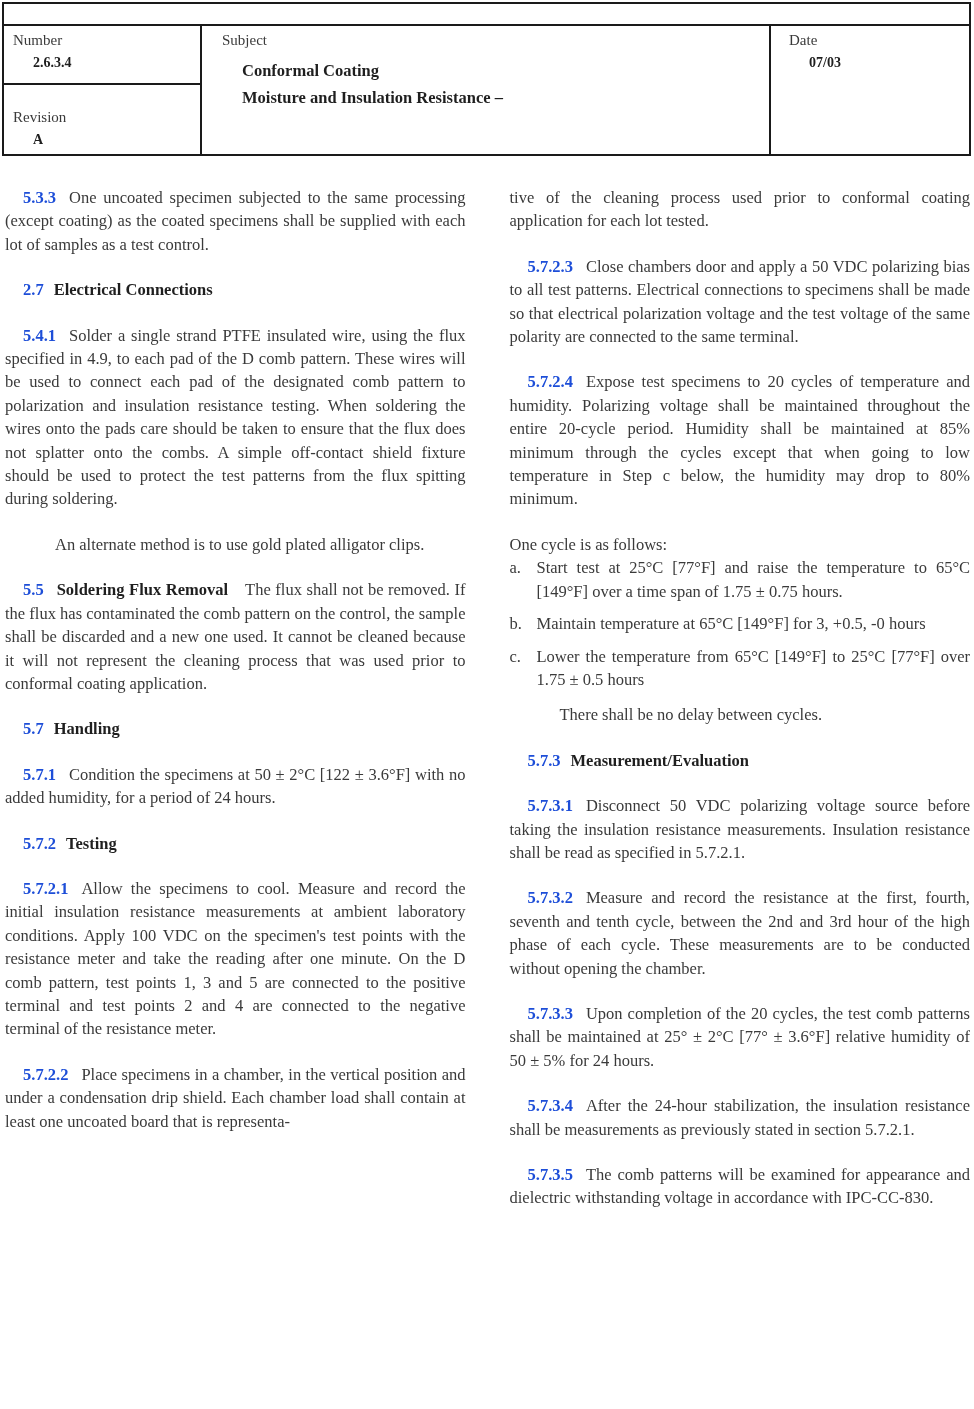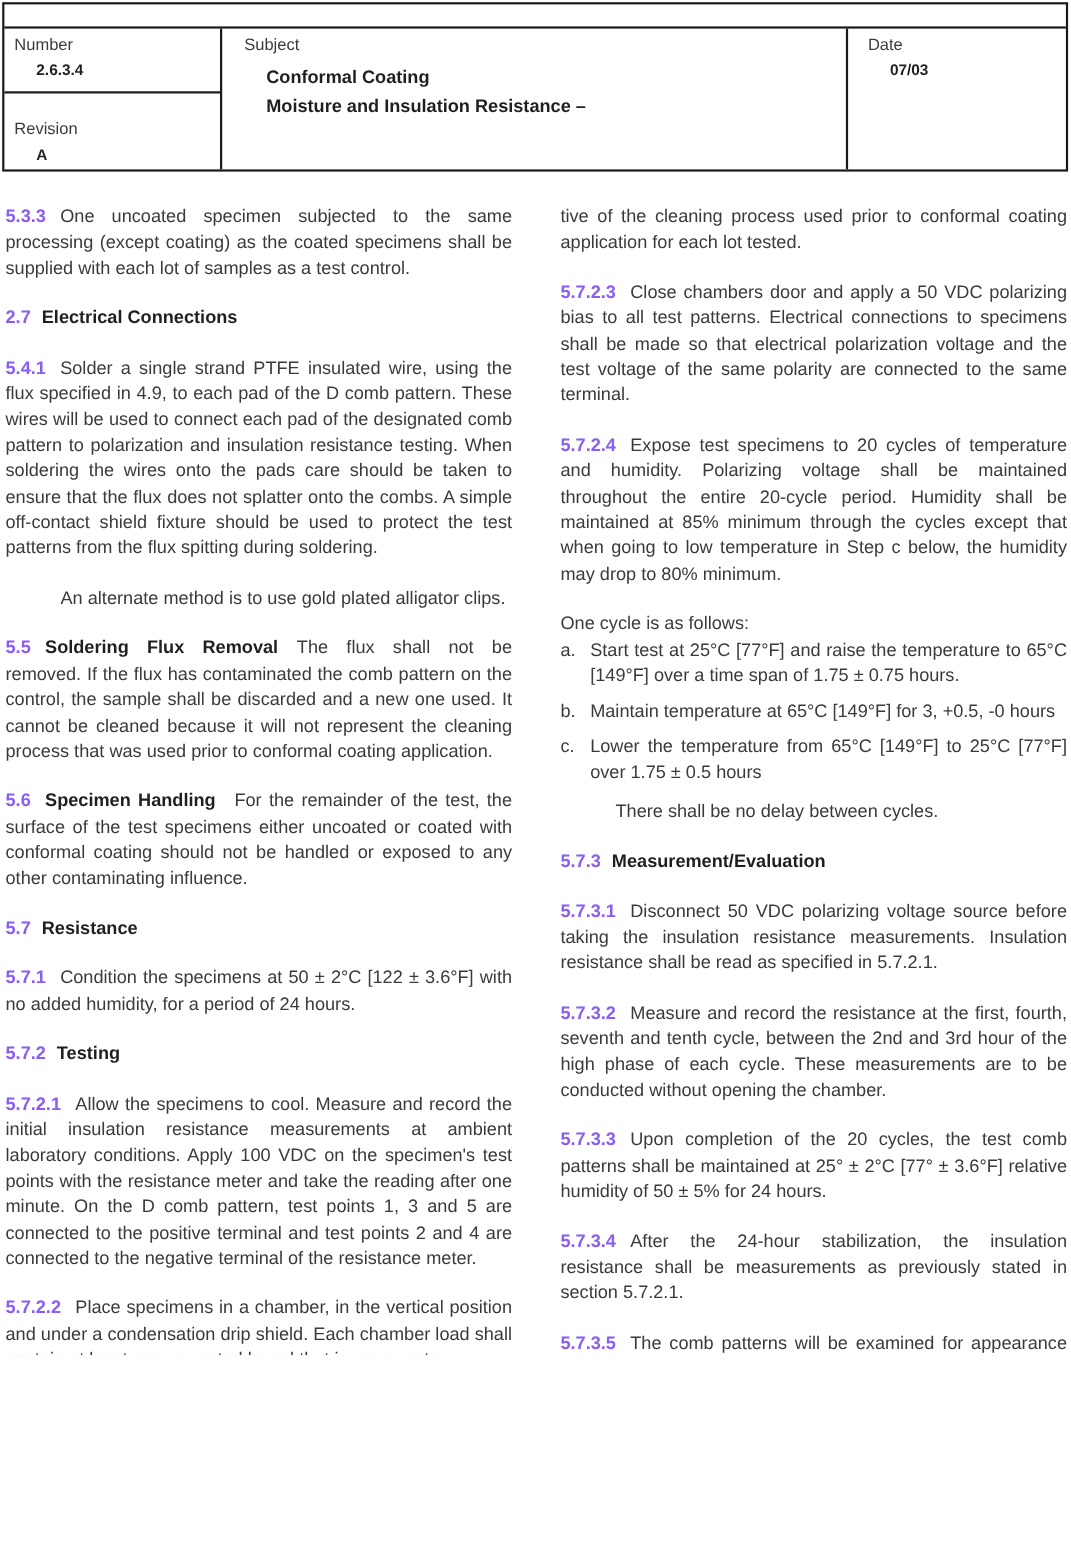--- a/index.html
+++ b/index.html
@@ -1,20 +1,20 @@
 <!DOCTYPE html>
 <html><head>
 <meta charset="utf-8">
 <style>
   html,body{margin:0;padding:0;background:#fff;}
   .page{
     position:relative;
     width:974px;height:1232px;
     background:#fff;
-    font-family:Liberation Sans, sans-serif;
+    font-family:Liberation Serif, serif;
     color:#3a3a3a;
     overflow:hidden;
   }
   
   .htable{
     position:absolute;left:2px;top:2px;right:3px;
     border:2px solid #1a1a1a;
   }
   .htop{height:20px;border-bottom:2px solid #1a1a1a;}
   .hmain{display:flex;align-items:stretch;}
@@ -31,21 +31,21 @@
     position:absolute;top:186px;left:5px;right:4px;
     display:flex;gap:44px;
   }
   .col{flex:1;min-width:0;}
   .para{
     margin:0 0 22px 0;
     font-size:16.5px;line-height:23.4px;
     text-align:justify;
     color:#3a3a3a;
   }
-  .num{font-weight:bold;color:#8b5cf6;margin-right:13px;}
+  .num{font-weight:bold;color:#1d4ed8;margin-right:13px;margin-left:18px;}
   .runin-title{font-weight:bold;color:#1f1f1f;margin-right:17px;}
   .heading{font-weight:bold;color:#1f1f1f;text-align:left;}
   .heading .num{margin-right:10px;}
   .indent{padding-left:50px;text-align:left;}
   .note{margin-top:12px;}
   .list{display:flex;margin-bottom:9px;}
   .list .marker{flex:0 0 27px;}
   .list .ltext{flex:1;text-align:justify;}
   
   .frule{position:absolute;left:1px;width:139px;height:2px;background:#1a1a1a;}
@@ -85,22 +85,21 @@
   </div>
 
   <div class="columns">
 
     <div class="col">
       <p class="para"><b class="num">5.3.3</b><span>One uncoated specimen subjected to the same processing (except coating) as the coated specimens shall be supplied with each lot of samples as a test control.</span></p>
       <p class="para heading"><b class="num">2.7</b><b>Electrical Connections</b></p>
       <p class="para"><b class="num">5.4.1</b><span>Solder a single strand PTFE insulated wire, using the flux specified in 4.9, to each pad of the D comb pattern. These wires will be used to connect each pad of the designated comb pattern to polarization and insulation resistance testing. When soldering the wires onto the pads care should be taken to ensure that the flux does not splatter onto the combs. A simple off-contact shield fixture should be used to protect the test patterns from the flux spitting during soldering.</span></p>
       <p class="para indent"><span>An alternate method is to use gold plated alligator clips.</span></p>
       <p class="para"><b class="num">5.5</b><b class="runin-title">Soldering Flux Removal</b><span>The flux shall not be removed. If the flux has contaminated the comb pattern on the control, the sample shall be discarded and a new one used. It cannot be cleaned because it will not represent the cleaning process that was used prior to conformal coating application.</span></p>
-      <p class="para"><b class="num">5.6</b><b class="runin-title">Specimen Handling</b><span>For the remainder of the test, the surface of the test specimens either uncoated or coated with conformal coating should not be handled or exposed to any other contaminating influence.</span></p>
-      <p class="para heading"><b class="num">5.7</b><b>Resistance</b></p>
+      <p class="para heading"><b class="num">5.7</b><b>Handling</b></p>
       <p class="para"><b class="num">5.7.1</b><span>Condition the specimens at 50 ± 2°C [122 ± 3.6°F] with no added humidity, for a period of 24 hours.</span></p>
       <p class="para heading"><b class="num">5.7.2</b><b>Testing</b></p>
       <p class="para"><b class="num">5.7.2.1</b><span>Allow the specimens to cool. Measure and record the initial insulation resistance measurements at ambient laboratory conditions. Apply 100 VDC on the specimen's test points with the resistance meter and take the reading after one minute. On the D comb pattern, test points 1, 3 and 5 are connected to the positive terminal and test points 2 and 4 are connected to the negative terminal of the resistance meter.</span></p>
       <p class="para"><b class="num">5.7.2.2</b><span>Place specimens in a chamber, in the vertical position and under a condensation drip shield. Each chamber load shall contain at least one uncoated board that is representa-</span></p>
     </div>
 
     <div class="col">
       <p class="para"><span>tive of the cleaning process used prior to conformal coating application for each lot tested.</span></p>
       <p class="para"><b class="num">5.7.2.3</b><span>Close chambers door and apply a 50 VDC polarizing bias to all test patterns. Electrical connections to specimens shall be made so that electrical polarization voltage and the test voltage of the same polarity are connected to the same terminal.</span></p>
       <p class="para"><b class="num">5.7.2.4</b><span>Expose test specimens to 20 cycles of temperature and humidity. Polarizing voltage shall be maintained throughout the entire 20-cycle period. Humidity shall be maintained at 85% minimum through the cycles except that when going to low temperature in Step c below, the humidity may drop to 80% minimum.</span></p>

